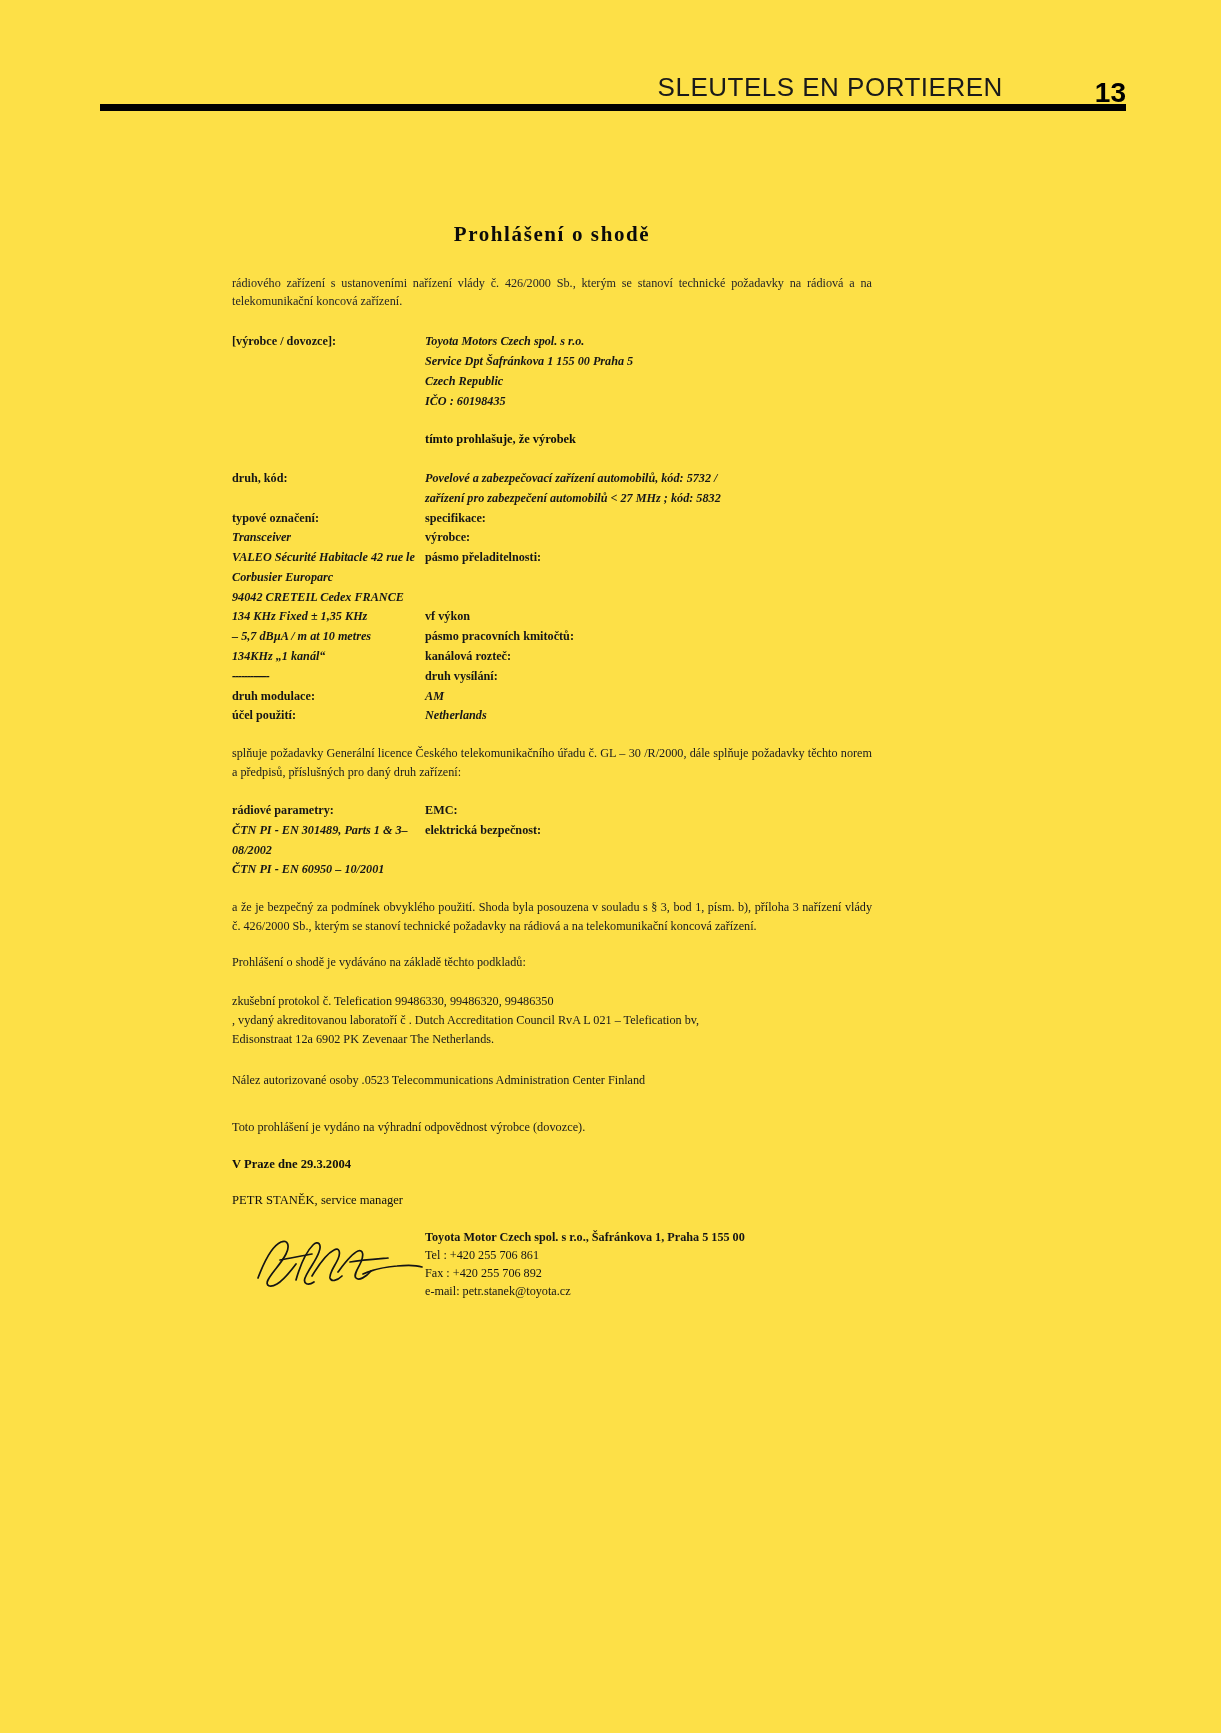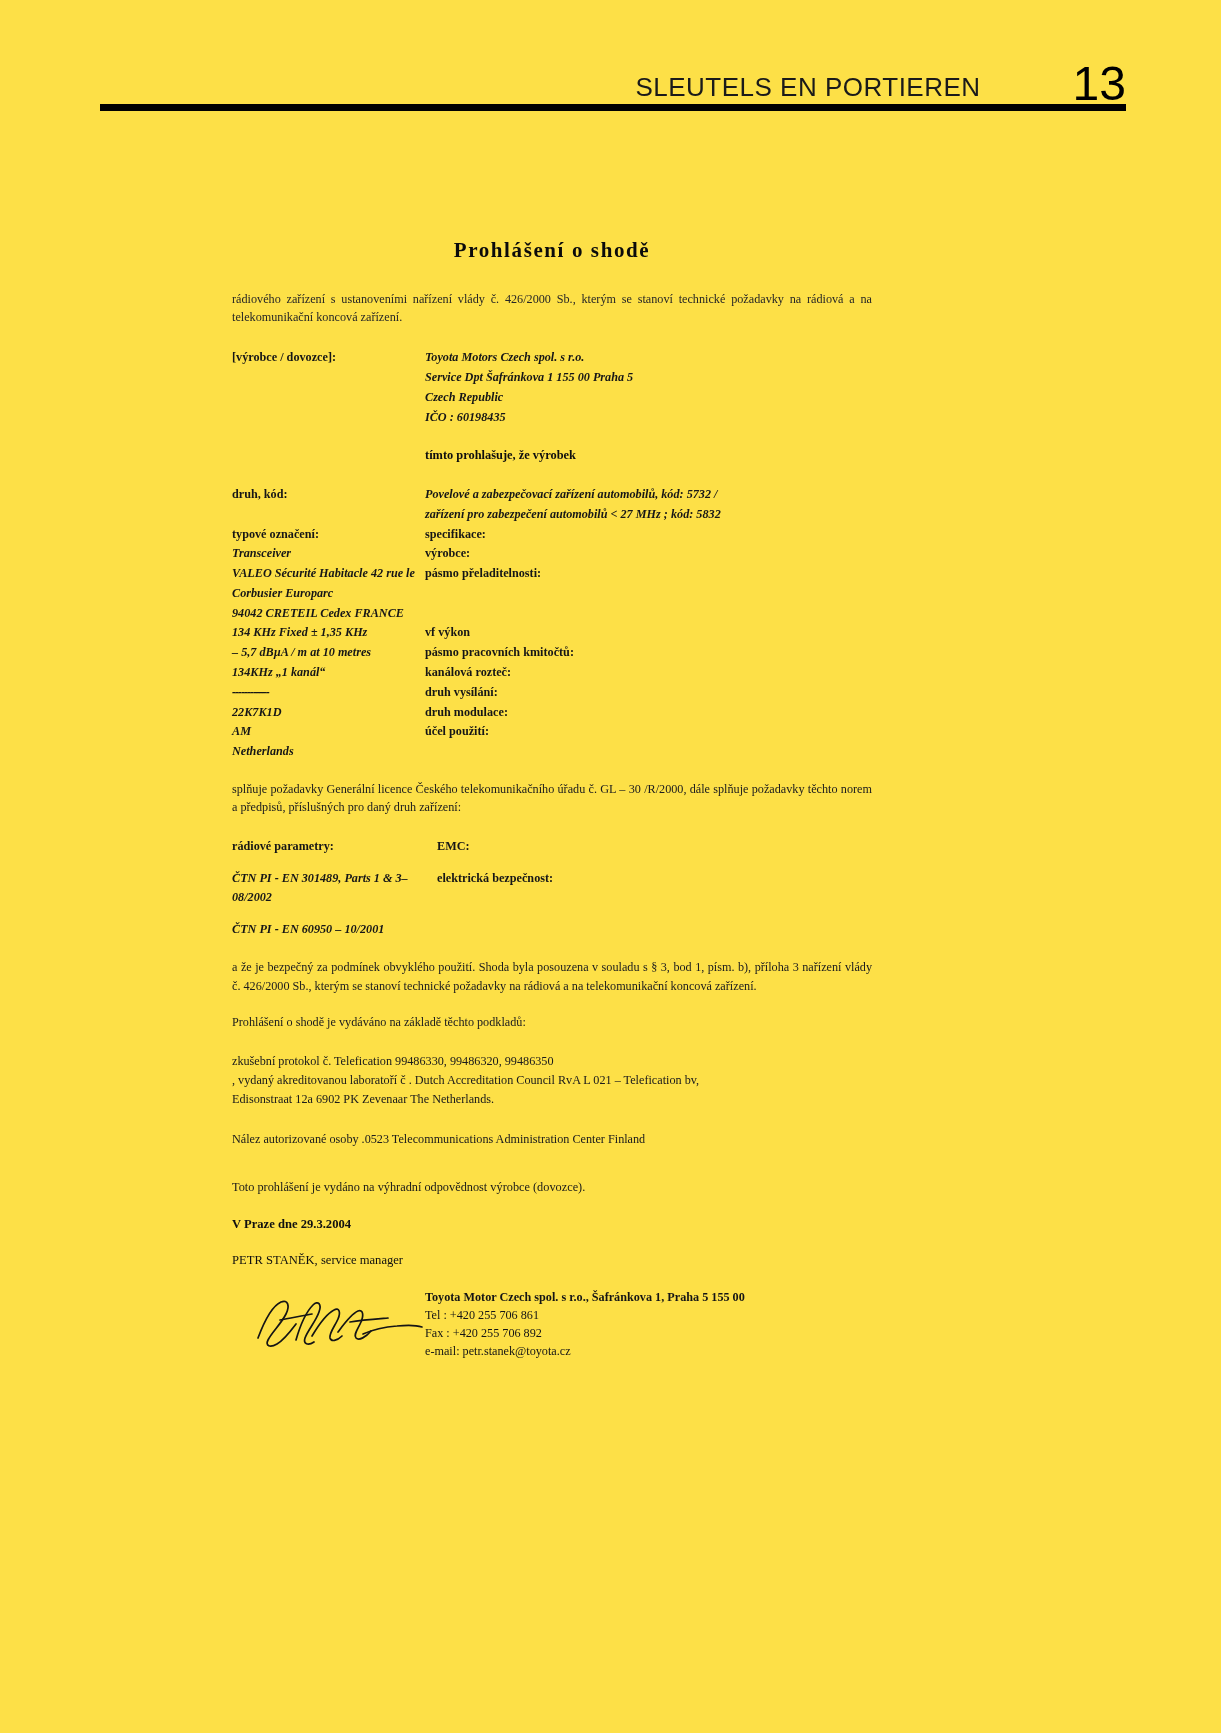--- a/index.html
+++ b/index.html
@@ -36,40 +36,40 @@
   .header-title {
     font-family: "Liberation Sans", sans-serif;
     font-size: 26px;
     letter-spacing: 0.5px;
     color: #1a1a1a;
     white-space: nowrap;
     padding-bottom: 2px;
   }
   .header-pageno {
     font-family: "Liberation Sans", sans-serif;
-    font-size: 48px;
-    font-weight: 400;
+    font-size: 28px;
+    font-weight: 700;
     color: #000;
     margin-left: 92px;
     line-height: 0.9;
   }
   .header-rule {
     position: absolute;
     left: 100px;
     right: 95px;
     top: 104px;
     height: 7px;
     background: #000000;
   }
 
   
   .scan {
     position: absolute;
     left: 232px;
-    top: 236px;
+    top: 220px;
     width: 640px;
     font-size: 12.3px;
     line-height: 1.42;
     color: #1d1d1d;
     filter: contrast(1.05);
   }
 
   .cert-title {
     text-align: center;
     font-family: "Liberation Serif", serif;
@@ -127,21 +127,21 @@
     margin: 18px 0 0 0;
     text-align: justify;
     font-size: 12.2px;
     line-height: 1.52;
     color: #232323;
   }
 
   .norms {
     margin-top: 20px;
   }
-  .norms .kv { grid-template-columns: 193px 1fr; gap: 12px; }
+  .norms .kv { grid-template-columns: 193px 1fr; }
 
   .evidence { margin-top: 20px; }
   .evidence .ln {
     display: block;
     font-size: 12.2px;
     line-height: 1.58;
     color: #212121;
   }
 
   .finding { margin-top: 22px; font-size: 12.2px; color: #222; }
@@ -226,21 +226,20 @@
       <div class="k">vf výkon</div>
       <div class="v">– 5,7  dBµA / m at 10 metres</div>
 
       <div class="k">pásmo pracovních kmitočtů:</div>
       <div class="v">134KHz „1 kanál“</div>
 
       <div class="k">kanálová rozteč:</div>
       <div class="v dashes">------------</div>
 
       <div class="k">druh vysílání:</div>
-      <div class="v">22K7K1D</div>
 
       <div class="k">druh modulace:</div>
       <div class="v">AM</div>
 
       <div class="k">účel použití:</div>
       <div class="v">Netherlands</div>
     </div>
 
     <div class="para">splňuje požadavky Generální licence Českého telekomunikačního úřadu č. GL – 30 /R/2000, dále splňuje požadavky těchto norem a předpisů, příslušných pro daný druh zařízení:</div>
 

